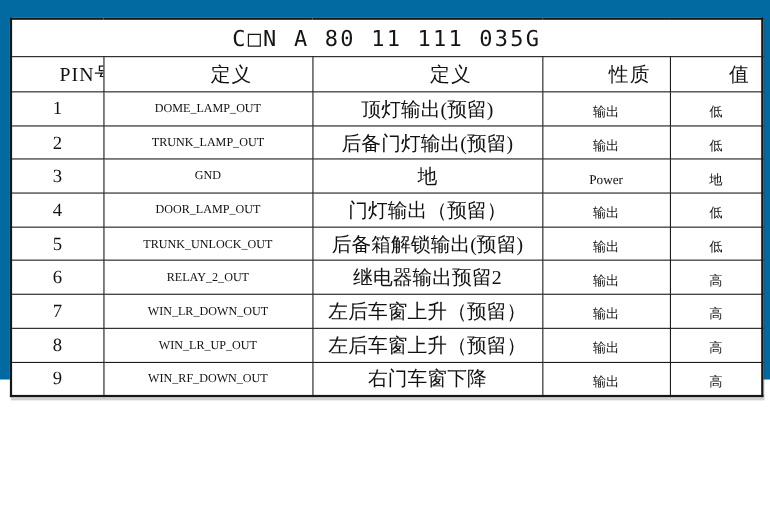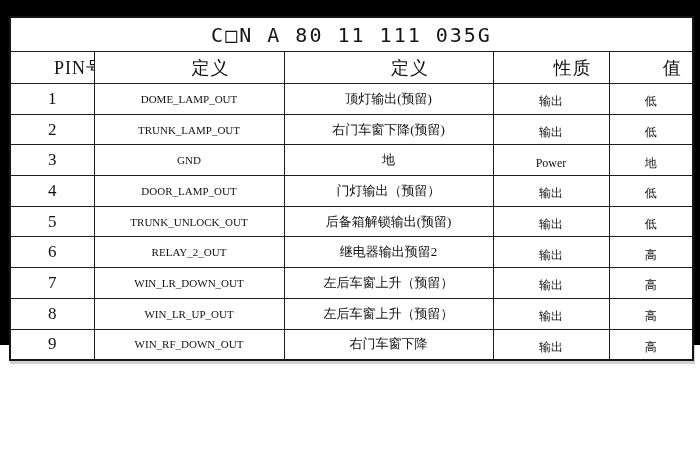--- a/index.html
+++ b/index.html
@@ -9,21 +9,21 @@
     width: 700px;
     height: 467px;
     overflow: hidden;
     font-family: "Liberation Serif", "DejaVu Serif", serif;
     color: #111;
   }
   .page {
     position: relative;
     width: 700px;
     height: 345px;
-    background: #000000;
+    background: #0369a1;
   }
   .table-wrap {
     position: absolute;
     left: 9px;
     top: 16px;
   }
   table.pin-table {
     border-collapse: collapse;
     table-layout: fixed;
     width: 683px;
@@ -57,21 +57,21 @@
     height: 30.7px;
   }
   td.cell-pin {
     font-size: 17px;
   }
   td.cell-def-en {
     font-size: 11px;
     letter-spacing: 0px;
   }
   td.cell-def-cn {
-    font-size: 13px;
+    font-size: 18px;
     margin-left: 46px;
   }
   td.cell-prop, td.cell-val {
     font-size: 12px;
   }
   td.cell-prop .shift, td.cell-val .shift {
     position: relative;
     top: 3px;
     display: inline-block;
   }
@@ -110,21 +110,21 @@
       <tr class="data-row">
     <td class="cell-pin">1</td>
     <td class="cell-def-en">DOME_LAMP_OUT</td>
     <td class="cell-def-cn">顶灯输出(预留)</td>
     <td class="cell-prop"><span class="shift">输出</span></td>
     <td class="cell-val"><span class="shift">低</span></td>
   </tr>
           <tr class="data-row">
     <td class="cell-pin">2</td>
     <td class="cell-def-en">TRUNK_LAMP_OUT</td>
-    <td class="cell-def-cn">右门车窗下降(预留)</td>
+    <td class="cell-def-cn">后备门灯输出(预留)</td>
     <td class="cell-prop"><span class="shift">输出</span></td>
     <td class="cell-val"><span class="shift">低</span></td>
   </tr>
           <tr class="data-row">
     <td class="cell-pin">3</td>
     <td class="cell-def-en">GND</td>
     <td class="cell-def-cn">地</td>
     <td class="cell-prop"><span class="shift">Power</span></td>
     <td class="cell-val"><span class="shift">地</span></td>
   </tr>

